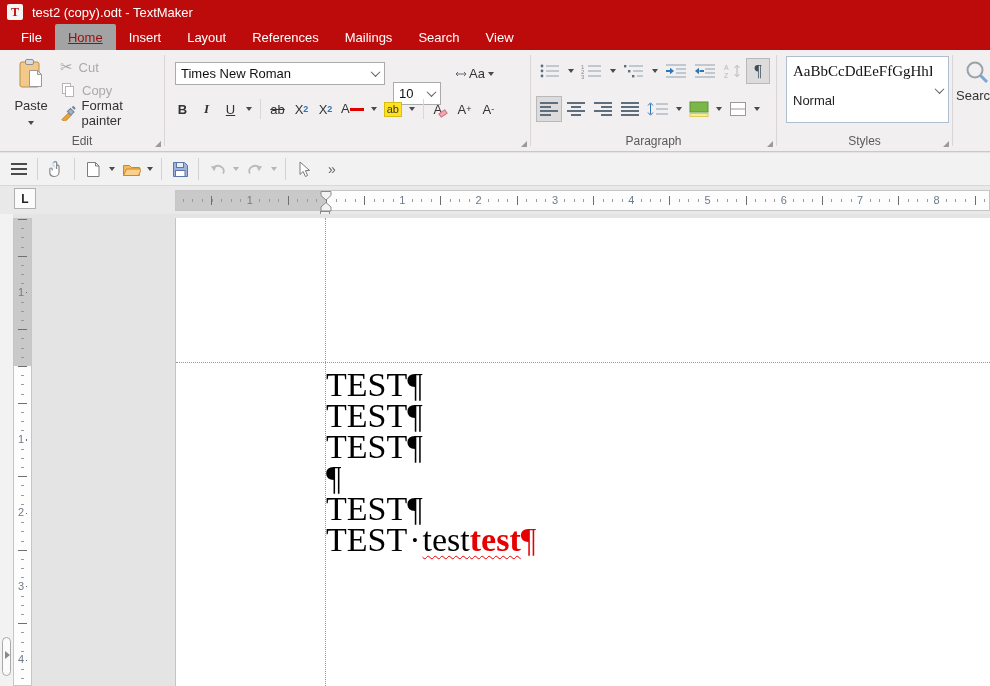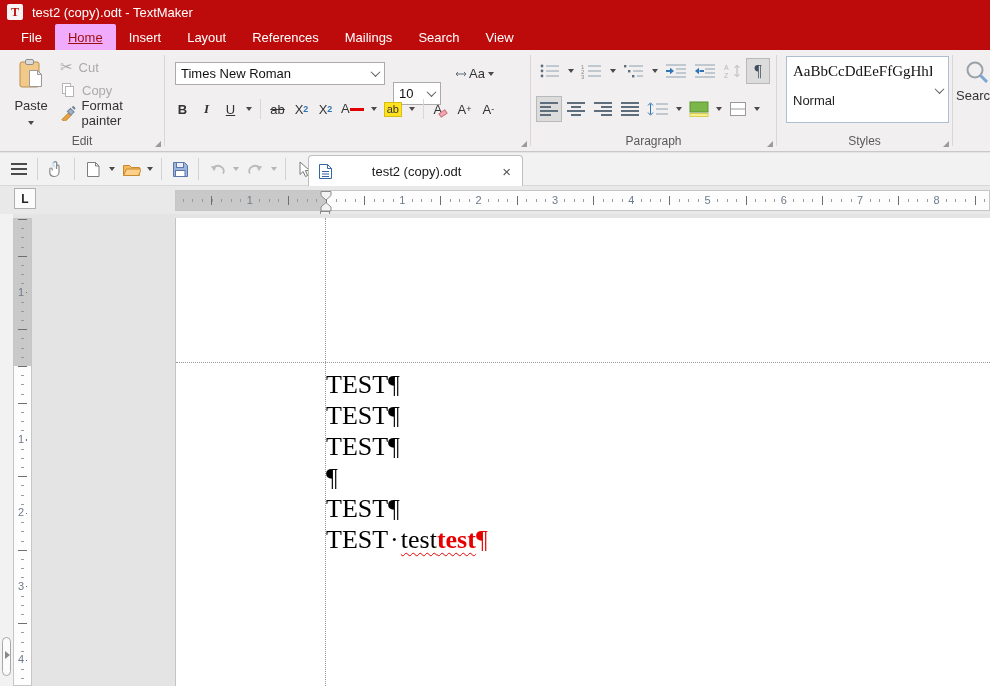--- a/index.html
+++ b/index.html
@@ -12,21 +12,21 @@
               background:#bd0b0b; display:flex; align-items:center; padding-left:7px; gap:9px; }
   .app-icon { width:16px; height:16px; background:#f7f5f4; border-radius:2px; color:#bd0b0b;
               font-family:"Liberation Serif",serif; font-weight:bold; font-size:12px;
               display:flex; align-items:center; justify-content:center; }
   .title-text { color:#fff; font-size:13px; }
 
   
   .menubar { position:absolute; top:24px; left:0; width:990px; height:26px;
              background:#bd0b0b; display:flex; padding-left:8px; }
   .menu-tab { color:#fff; font-size:13px; padding:0 13px; display:flex; align-items:center; cursor:default; }
-  .menu-tab.active { background:#f0abfc; color:#9c0d0d; border-radius:2px 2px 0 0;text-decoration:underline; }
+  .menu-tab.active { background:#a3a3a3; color:#9c0d0d; border-radius:2px 2px 0 0;text-decoration:underline; }
 
   
   .ribbon { position:absolute; top:50px; left:0; width:990px; height:102px;
             background:#f1efef; border-bottom:1px solid #c9c9c9; }
   .rgroup { position:absolute; top:0; bottom:1px; }
   .g-label { position:absolute; bottom:2px; left:0; right:0; text-align:center;
              font-size:12px; color:#5a5a5a; }
   .launcher { position:absolute; bottom:3px; right:3px; width:0; height:0;
               border-bottom:6px solid #9a9a9a; border-left:6px solid transparent; }
   .vsep { position:absolute; top:5px; bottom:5px; width:1px; background:#dad6d6; }
@@ -134,21 +134,21 @@
   .side-handle { position:absolute; left:2px; top:423px; width:9px; height:39px; background:#fbfbfb;
                  border:1px solid #a8a8a8; border-radius:5px; }
   .side-handle .tri { position:absolute; left:2px; top:13px; width:0; height:0;
                       border-top:4px solid transparent; border-bottom:4px solid transparent;
                       border-left:5px solid #8a8a8a; }
   .page { position:absolute; left:175px; top:4px; width:815px; height:468px; background:#fff;
           border-left:1px solid #c4c4c4; }
   .guide-v { position:absolute; left:149px; top:0; bottom:0; border-left:1px dotted #9a9a9a; }
   .guide-h { position:absolute; top:144px; left:0; right:0; border-top:1px dotted #9a9a9a; }
   .doc-text { position:absolute; left:150px; top:151px; font-family:"Liberation Serif",serif;
-              font-size:26px; line-height:31px; color:#000; white-space:nowrap; }
+              font-size:34px; line-height:31px; color:#000; white-space:nowrap; }
   .doc-line { height:31px; }
   .s-dot { padding:0 2px; }
   .s-mis, .s-misred { text-decoration:underline; text-decoration-style:wavy;
                       text-decoration-color:#e60000; text-decoration-thickness:1px;
                       text-underline-offset:4px; }
   .s-misred { color:#e60000; font-weight:bold; }
   .s-markred { color:#e60000; }
 
   svg { display:block; }
 </style>
@@ -491,29 +491,20 @@
     <div class="tb-sep"></div>
     <div class="tb-btn">
       <svg width="14" height="17">
         <path d="M3 1 L3 13.5 L6.2 10.5 L8.4 15.5 L10.6 14.5 L8.4 9.6 L12.5 9.4 Z" fill="#fff" stroke="#7a7a7a"></path>
       </svg>
     </div>
     <div class="tb-btn tb-ovf">
         <span>»</span>
       </div>
 
-    <div class="doctab">
-      <svg width="15" height="17">
-        <path d="M1.5 1.5h8l4 4v10h-12z" fill="#fff" stroke="#3465a4"></path>
-        <path d="M9.5 1.5v4h4" fill="none" stroke="#3465a4"></path>
-        <path d="M4 8.5h7M4 11h7M4 13.5h7" stroke="#3465a4" fill="none"></path>
-      </svg>
-      <span class="ttl">test2 (copy).odt</span>
-      <span class="cls">×</span>
-    </div>
   </div>
 
   <div class="rulerrow">
     <div class="tabstop">L</div>
     <div class="hruler" id="hruler">
       <div class="h-margin"></div>
       <div class="h-ticks"></div>
       <svg width="14" height="21" style="position:absolute;left:143px;top:0;">
         <path d="M2 0.5 h10 v4 l-5 4.5 -5 -4.5 z" fill="#f2f2f2" stroke="#8a8a8a"></path>
         <path d="M7 11.5 l5 4.5 v4 h-10 v-4 z" fill="#f2f2f2" stroke="#8a8a8a"></path>

